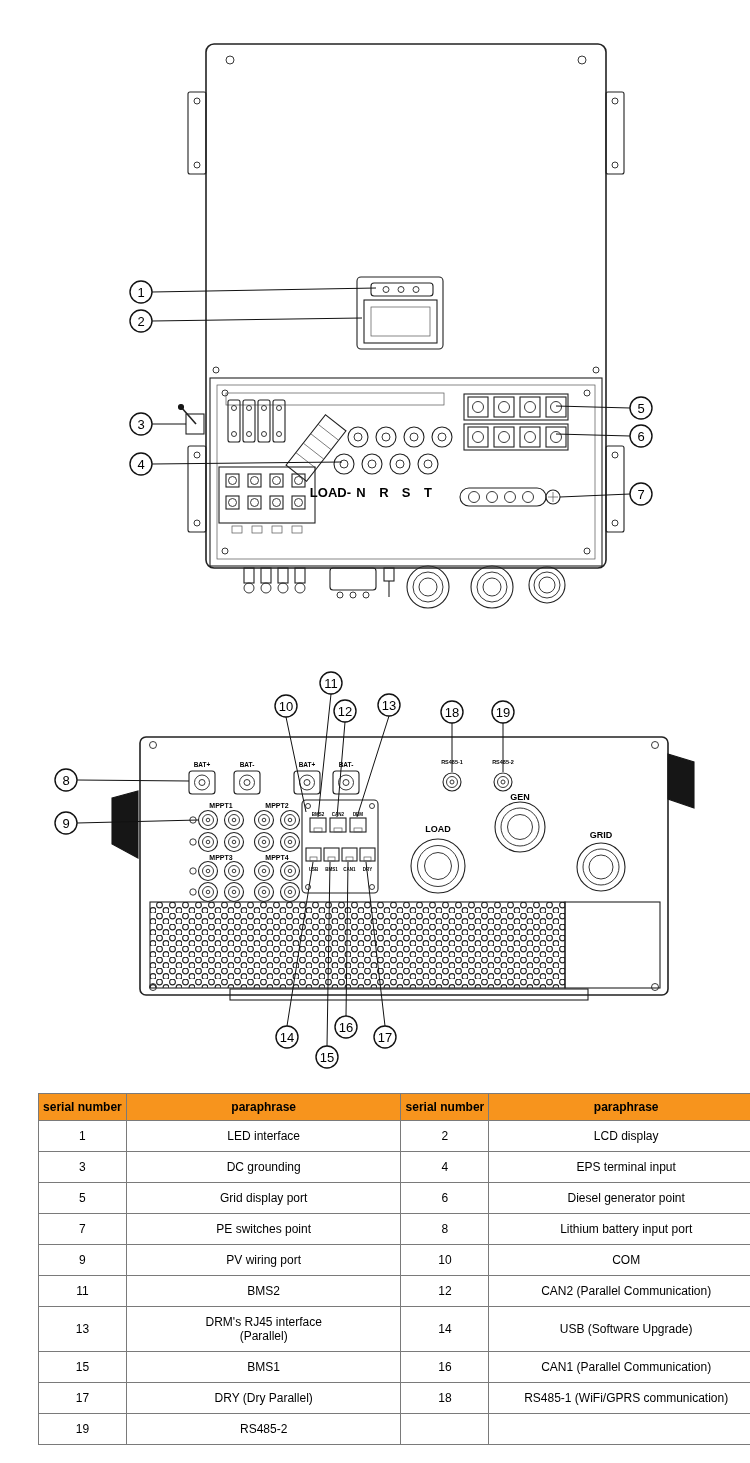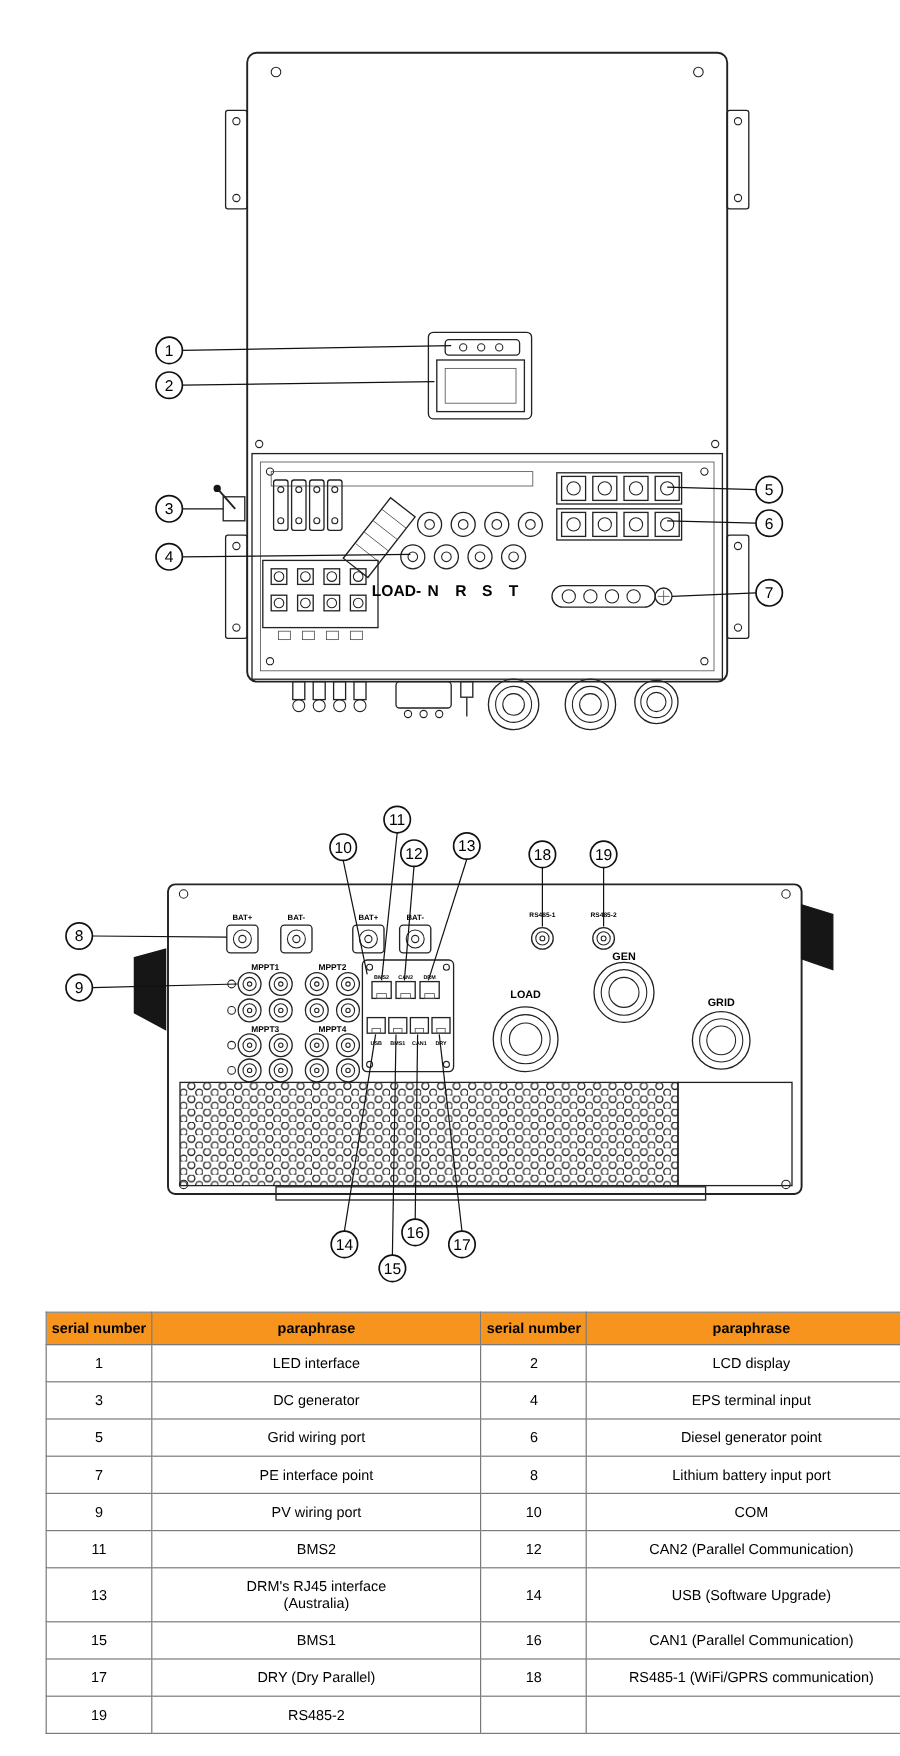--- a/index.html
+++ b/index.html
@@ -489,52 +489,52 @@
     </thead>
     <tbody>
       <tr>
         <td class="sn">1</td>
         <td class="desc">LED interface</td>
         <td class="sn">2</td>
         <td class="desc">LCD display</td>
       </tr>
       <tr>
         <td class="sn">3</td>
-        <td class="desc">DC generator</td>
+        <td class="desc">DC grounding</td>
         <td class="sn">4</td>
         <td class="desc">EPS terminal input</td>
       </tr>
       <tr>
         <td class="sn">5</td>
-        <td class="desc">Grid wiring port</td>
+        <td class="desc">Grid display port</td>
         <td class="sn">6</td>
         <td class="desc">Diesel generator point</td>
       </tr>
       <tr>
         <td class="sn">7</td>
-        <td class="desc">PE interface point</td>
+        <td class="desc">PE switches point</td>
         <td class="sn">8</td>
         <td class="desc">Lithium battery input port</td>
       </tr>
       <tr>
         <td class="sn">9</td>
         <td class="desc">PV wiring port</td>
         <td class="sn">10</td>
         <td class="desc">COM</td>
       </tr>
       <tr>
         <td class="sn">11</td>
         <td class="desc">BMS2</td>
         <td class="sn">12</td>
         <td class="desc">CAN2 (Parallel Communication)</td>
       </tr>
       <tr>
         <td class="sn">13</td>
         <td class="desc">DRM's RJ45 interface
-(Australia)</td>
+(Parallel)</td>
         <td class="sn">14</td>
         <td class="desc">USB (Software Upgrade)</td>
       </tr>
       <tr>
         <td class="sn">15</td>
         <td class="desc">BMS1</td>
         <td class="sn">16</td>
         <td class="desc">CAN1 (Parallel Communication)</td>
       </tr>
       <tr>

